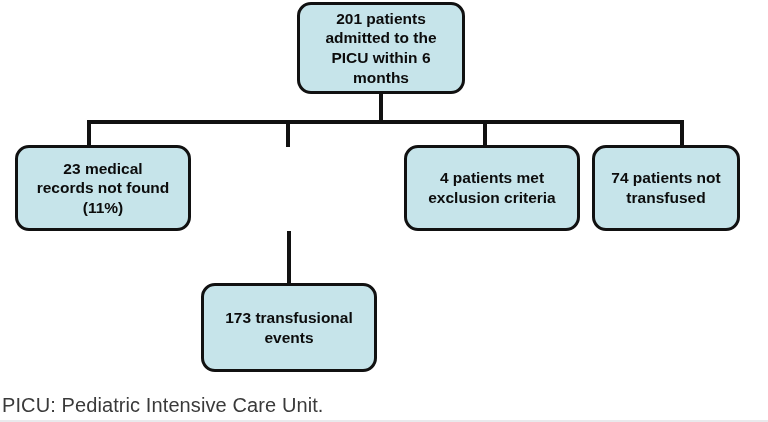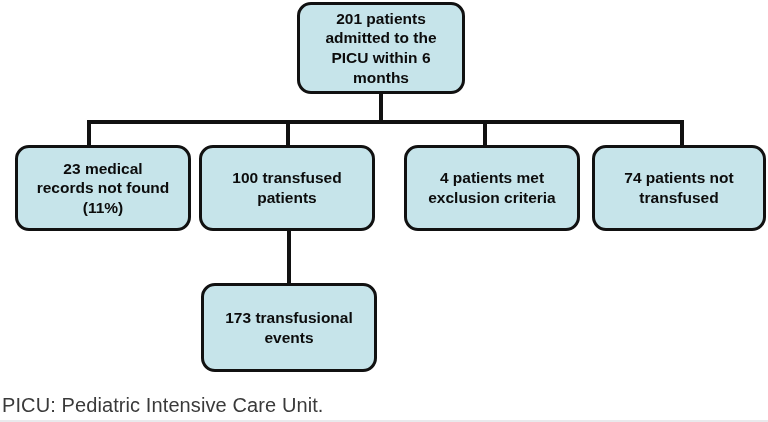--- a/index.html
+++ b/index.html
@@ -48,21 +48,21 @@
   }
   .node-label {
     display: block;
     white-space: pre-line;
   }
   
   #node-root      { left: 297px; top: 2px;   width: 168px; height: 92px; }
   #node-notfound  { left: 3px;   top: 145px; width: 176px; height: 86px; margin-left: 12px; }
   #node-transfused{ left: 199px; top: 145px; width: 176px; height: 86px; }
   #node-exclusion { left: 396px; top: 145px; width: 176px; height: 86px; margin-left: 8px; }
-  #node-nottrans  { left: 592px; top: 145px; width: 174px; height: 86px; }
+  #node-nottrans  { left: 592px; top: 145px; width: 148px; height: 86px; }
   #node-events    { left: 201px; top: 283px; width: 176px; height: 89px; }
 
   .caption {
     position: absolute;
     left: 2px;
     top: 394px;
     font-family: "Liberation Sans", sans-serif;
     font-size: 20px;
     font-weight: normal;
     color: #3a3a3a;
@@ -102,24 +102,20 @@
 PICU within 6
 months</span>
   </div>
 
   <div class="node-box" id="node-notfound">
     <span class="node-label">23 medical
 records not found
 (11%)</span>
   </div>
 
-  <div class="node-box" id="node-transfused">
-    <span class="node-label">100 transfused
-patients</span>
-  </div>
 
   <div class="node-box" id="node-exclusion">
     <span class="node-label">4 patients met
 exclusion criteria</span>
   </div>
 
   <div class="node-box" id="node-nottrans">
     <span class="node-label">74 patients not
 transfused</span>
   </div>

